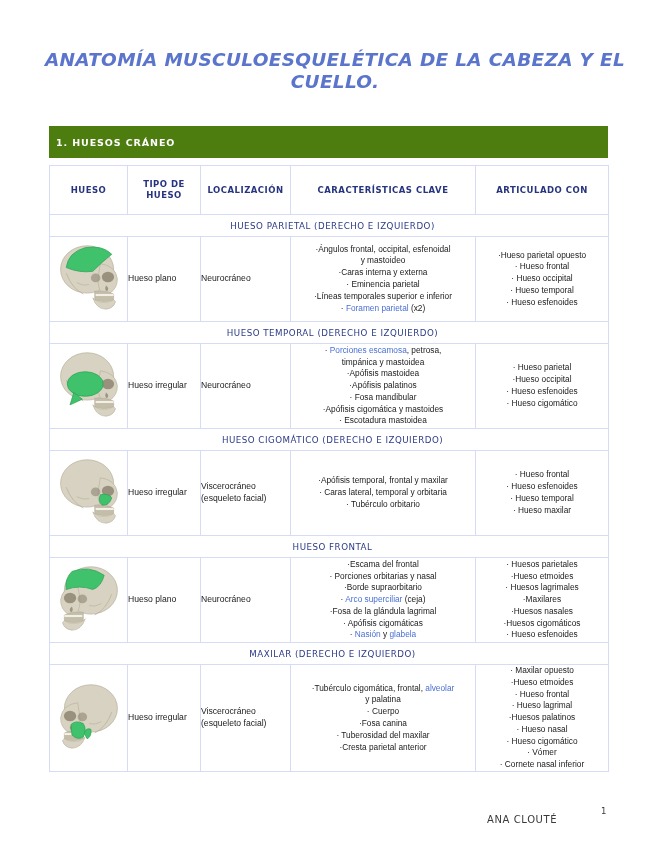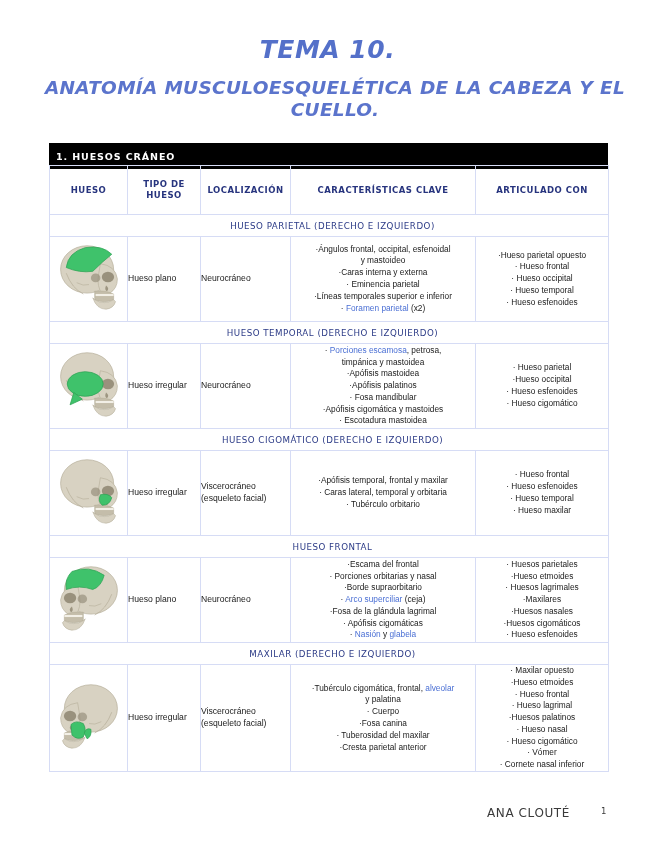--- a/index.html
+++ b/index.html
@@ -48,25 +48,24 @@
     line-height: 1.2;
     margin: 13px 0 0 15px;
   }
 
   
   .section-banner {
     position: absolute;
     left: 49px;
     top: 126px;
     width: 559px;
-    height: 26px;
-    background: #000000;
+    height: 32px;
+    background: #4d7c0f;
     display: flex;
     align-items: center;
-    margin-top: 17px;
   }
   .section-banner span {
     color: #ffffff;
     font-family: "DejaVu Sans", sans-serif;
     font-weight: bold;
     font-size: 9.5px;
     letter-spacing: 0.9px;
     padding-left: 7px;
   }
 
@@ -151,42 +150,41 @@
   .footer {
     position: absolute;
     left: 0;
     top: 806px;
     width: 655px;
     height: 20px;
   }
   .footer .author {
     position: absolute;
     left: 487px;
-    top: 0;
-    font-size: 12px;
+    top: 8px;
+    font-size: 10px;
     letter-spacing: 0.6px;
     color: #3a3a3a;
     font-family: "DejaVu Sans", sans-serif;
   }
   .footer .pageno {
     position: absolute;
     left: 601px;
     top: 0;
     font-size: 8.5px;
     color: #3a3a3a;
     font-family: "DejaVu Sans", sans-serif;
   }
 </style>
 </head>
 <body>
 
 <div class="page">
 
   <div class="title-block">
-    <div class="doc-title">TEMA 10.</div>
     <div class="doc-subtitle">ANATOMÍA MUSCULOESQUELÉTICA DE LA CABEZA Y EL CUELLO.</div>
   </div>
 
   <div class="section-banner">
     <span>1. HUESOS CRÁNEO</span>
   </div>
 
   <div class="tbl-wrap">
     <table class="bones">
       <colgroup>

